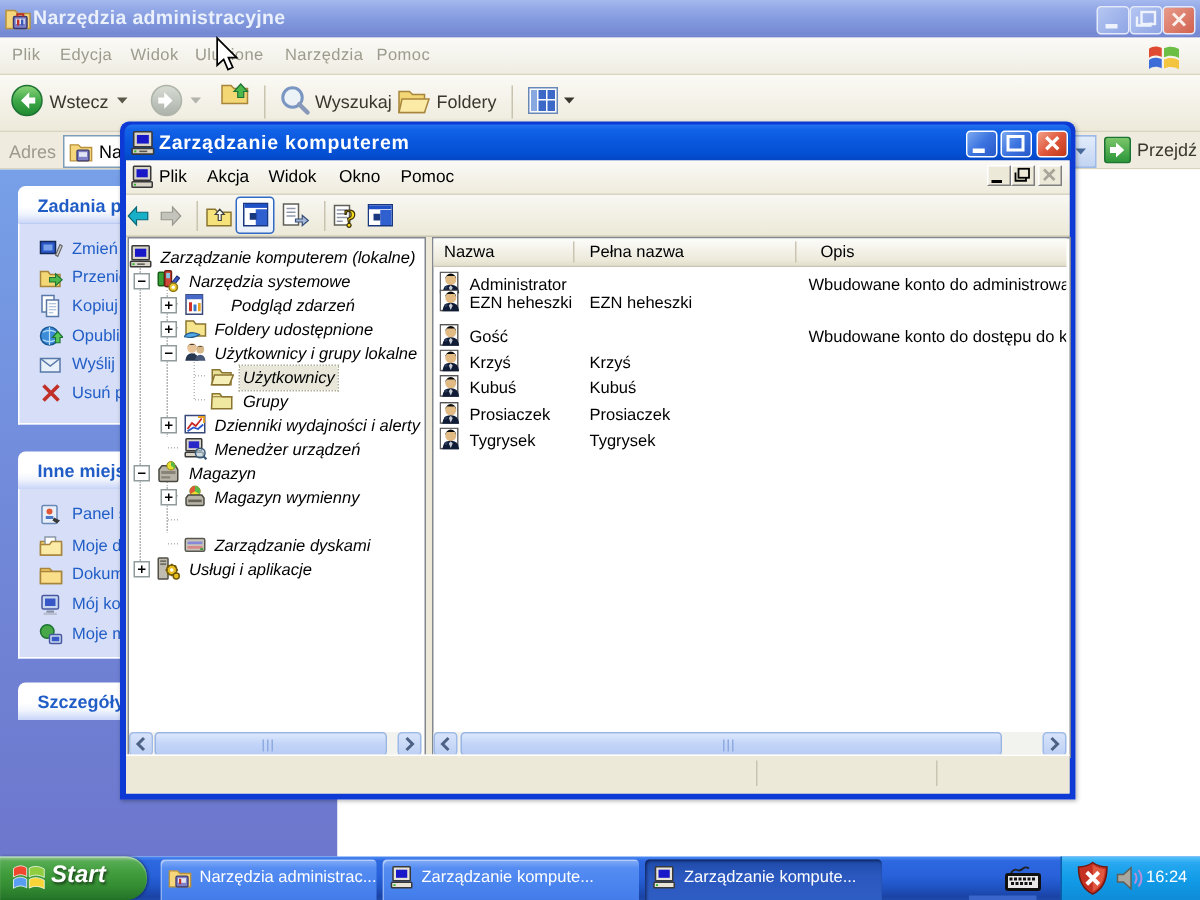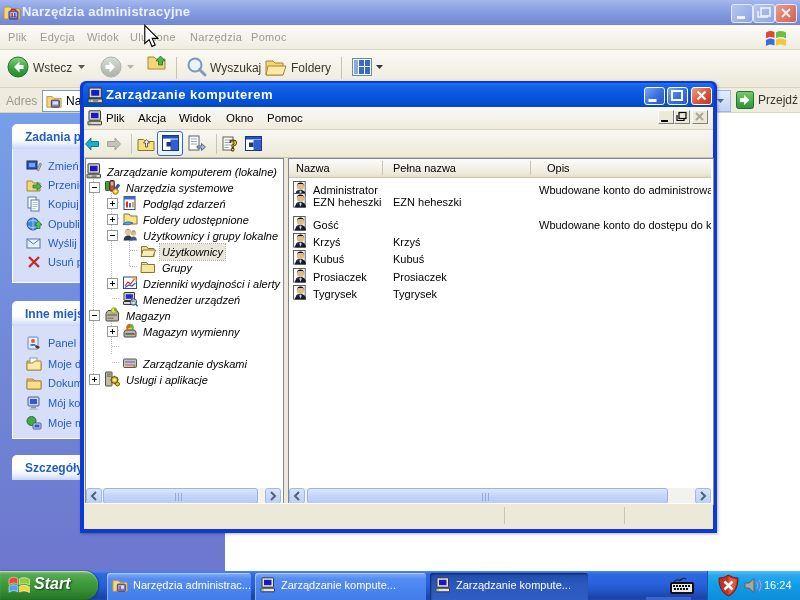--- a/index.html
+++ b/index.html
@@ -441,21 +441,21 @@
               <i class="h"></i>
               <i class="v"></i>
             </div>
             <svg class="ticon" style="left:36px" viewBox="0 0 16 16">
               <rect x="2" y="1.5" width="11" height="13" fill="#fff" stroke="#384878"></rect>
               <rect x="2" y="1.5" width="11" height="3" fill="#4868C8"></rect>
               <rect x="4" y="6.5" width="2" height="6" fill="#D03028"></rect>
               <rect x="7" y="8" width="2" height="4.5" fill="#3878C8"></rect>
               <rect x="10" y="7" width="1.8" height="5.5" fill="#E8A020"></rect>
             </svg>
-            <div class="tlabel" style="left:55px">Podgląd zdarzeń</div>
+            <div class="tlabel" style="left:66px">Podgląd zdarzeń</div>
           </div>
     <div class="trow" style="left:0;top:52px;width:195px;">
             <div class="texp" style="left:21px">
               <i class="h"></i>
               <i class="v"></i>
             </div>
             <svg class="ticon" style="left:36px" viewBox="0 0 16 16">
               <path d="M2 3 h5 l1.5 2 h6.5 v8 h-13 z" fill="#F6E58C" stroke="#8A7430"></path>
               <path d="M1 13 q3-3 7-2 l3 1 q-4 3 -10 1.5 z" fill="#50A8E8" stroke="#205888" stroke-width="0.7"></path>
             </svg>

